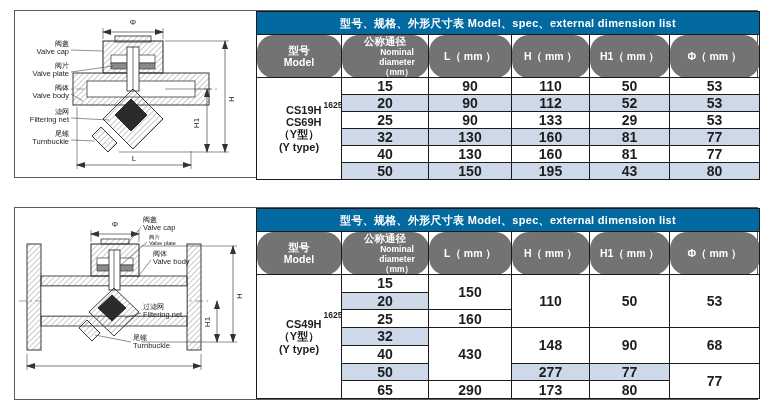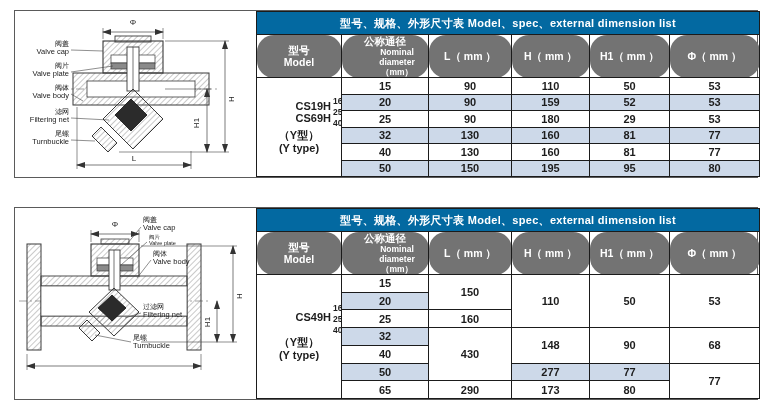--- a/index.html
+++ b/index.html
@@ -12,27 +12,27 @@
   .lbl-zh{font-size:7px;}
   .lbl-en{font-size:7.5px;}
   .lbl-tiny{font-size:5.5px;}
   .dim-t{font-size:8px;font-style:normal;}
 
   table.spec{border-collapse:collapse;table-layout:fixed;flex:1 1 auto;width:503px;height:100%;}
   table.spec th,table.spec td{border:1px solid #1b1b1b;text-align:center;vertical-align:middle;padding:0;overflow:hidden;}
   table.spec tr.title-row th{background:#0369a1;color:#fff;font-size:11px;font-weight:bold;height:22px;letter-spacing:.3px;}
   table.spec tr.cols-row th{background:#737373;color:#fff;font-size:10.5px;font-weight:bold;height:34px;line-height:12px;border-radius:17px;}
   table.spec tr.cols-row .sub{font-size:8.5px;font-weight:bold;line-height:10px;margin-left:24px;}
-  table.spec td{font-size:11px;font-weight:bold;color:#1d1d1d;background:#fff;}
+  table.spec td{font-size:14px;font-weight:bold;color:#1d1d1d;background:#fff;}
   table.spec tr.alt td{background:#cdd9e9;}
   table.spec td.alt{background:#cdd9e9;}
   table.spec td.model-cell{background:#fff !important;font-size:11px;line-height:13px;}
   .model-grid{display:flex;justify-content:center;align-items:flex-start;gap:2px;}
   .mg-left span{display:block;line-height:12px;text-align:left;margin-left:40px;}
-  .mg-right{display:flex;flex-direction:column;font-size:8.5px;line-height:11px;margin-top:-4px;text-align:center;}
+  .mg-right{display:flex;flex-direction:row;font-size:8.5px;line-height:11px;margin-top:-4px;text-align:center;}
   .mg-right.raised{margin-top:-8px;}
   .model-type{line-height:13px;}
 </style>
 </head>
 <body>
 
 <section class="panel panel-top">
   <div class="drawing">
     <svg width="241" height="166" viewBox="0 0 241 166">
       <defs>
@@ -151,28 +151,28 @@
         </td>
         <td>15</td>
         <td>90</td>
         <td>110</td>
         <td>50</td>
         <td>53</td>
       </tr>
       <tr class="alt">
         <td>20</td>
         <td>90</td>
-        <td>159</td>
+        <td>112</td>
         <td>52</td>
         <td>53</td>
       </tr>
       <tr>
         <td>25</td>
         <td>90</td>
-        <td>180</td>
+        <td>133</td>
         <td>29</td>
         <td>53</td>
       </tr>
       <tr class="alt">
         <td>32</td>
         <td>130</td>
         <td>160</td>
         <td>81</td>
         <td>77</td>
       </tr>
@@ -180,21 +180,21 @@
         <td>40</td>
         <td>130</td>
         <td>160</td>
         <td>81</td>
         <td>77</td>
       </tr>
       <tr class="alt">
         <td>50</td>
         <td>150</td>
         <td>195</td>
-        <td>95</td>
+        <td>43</td>
         <td>80</td>
       </tr>
     </tbody>
   </table>
 </section>
 
 <section class="panel panel-bottom">
   <div class="drawing">
     <svg width="241" height="191" viewBox="0 0 241 191">
       <defs>

